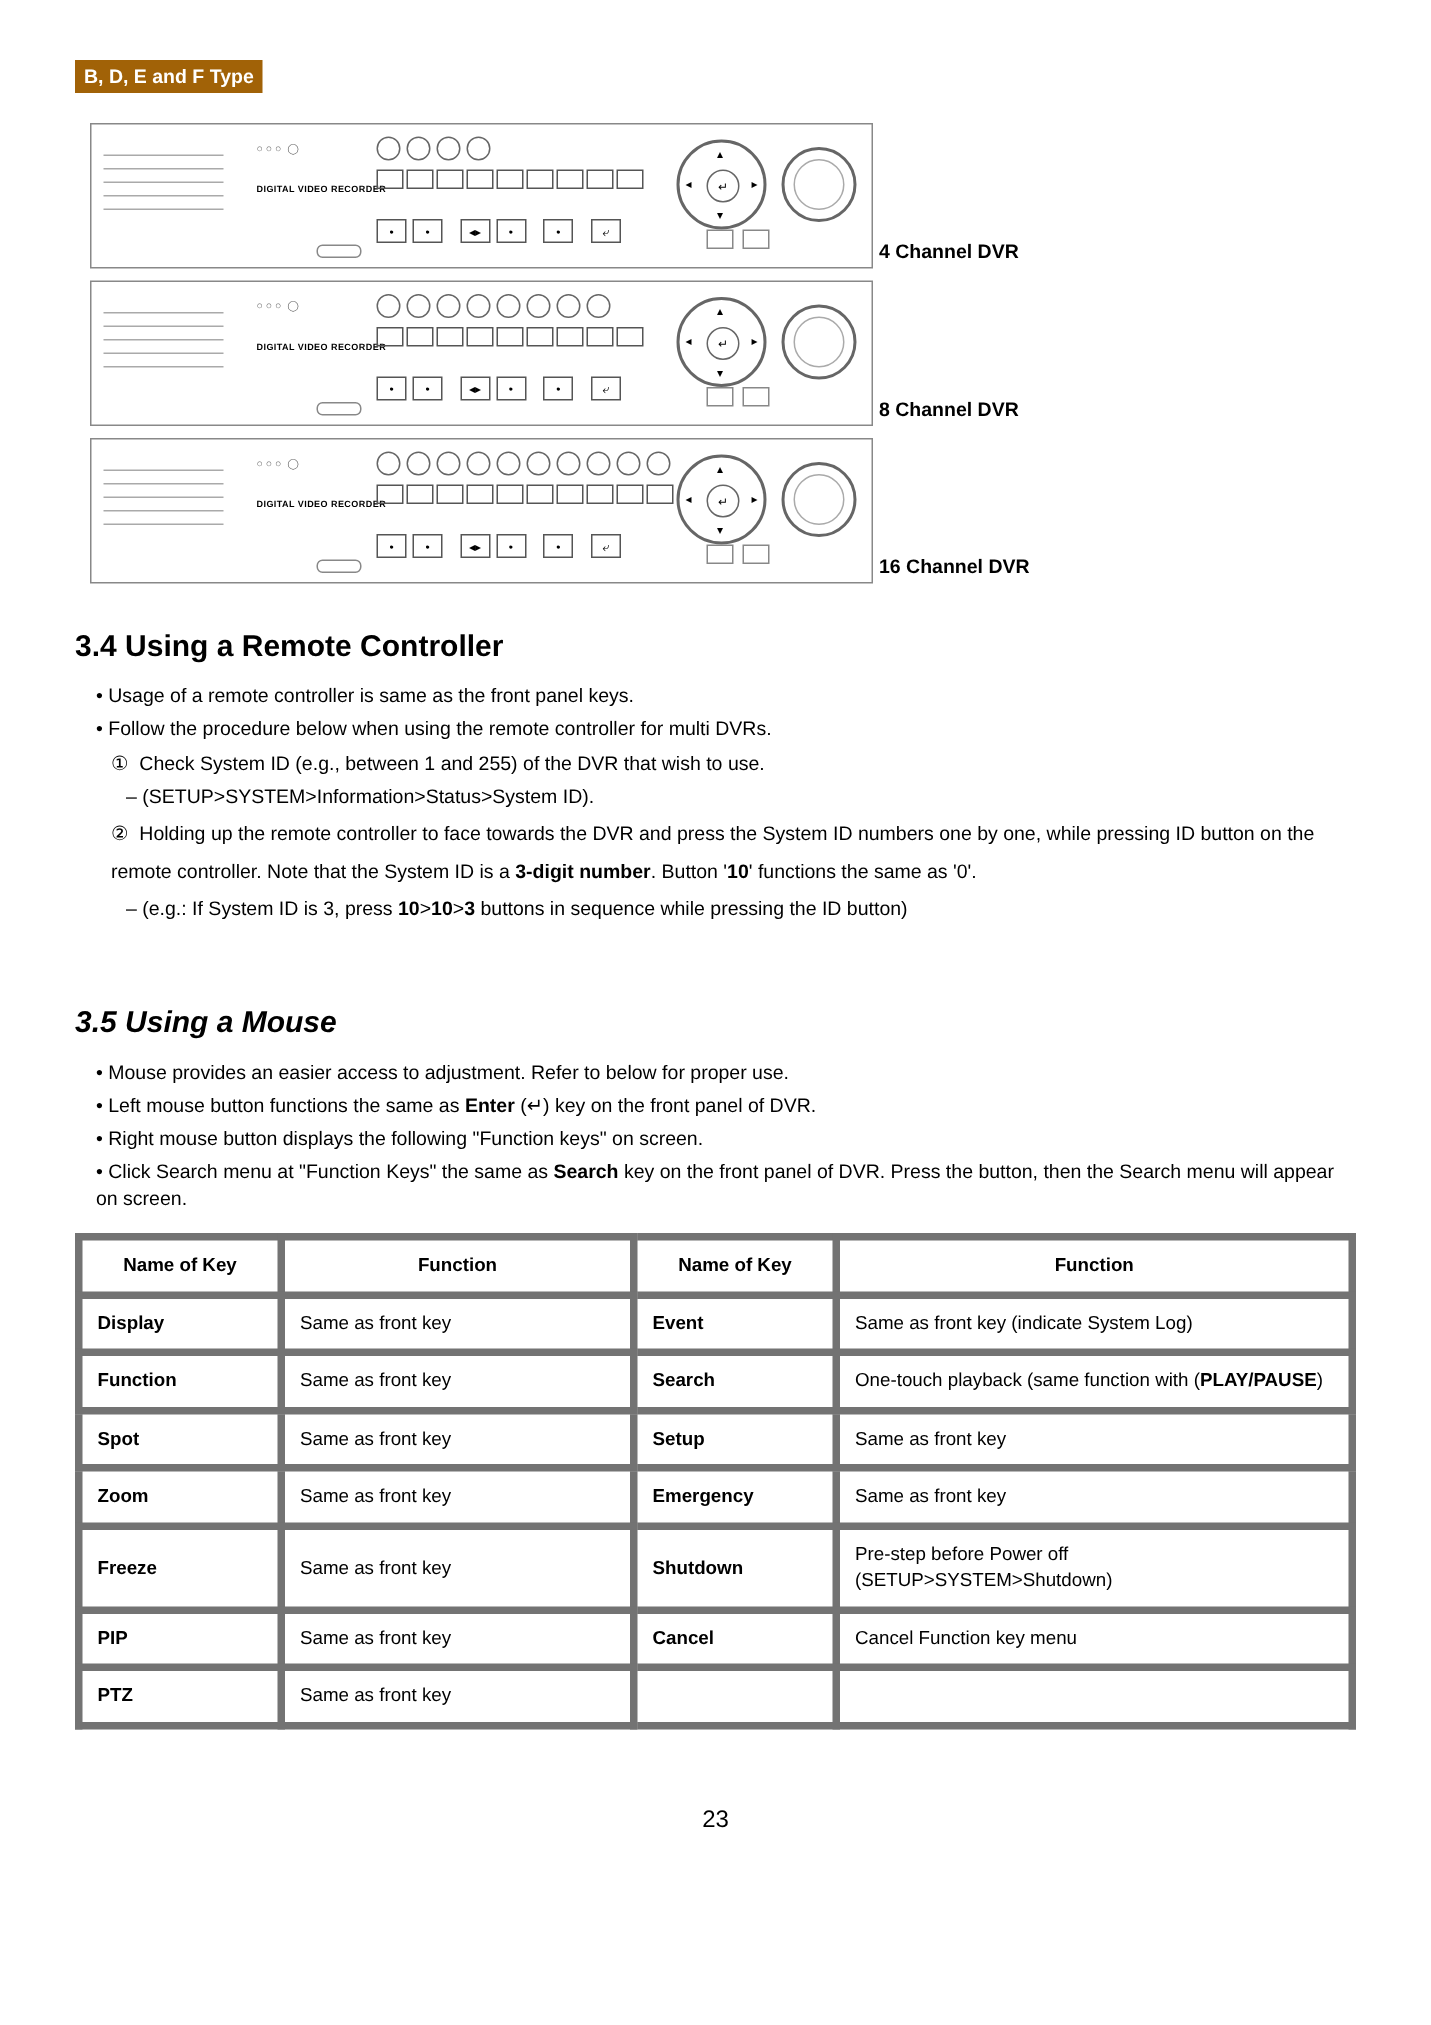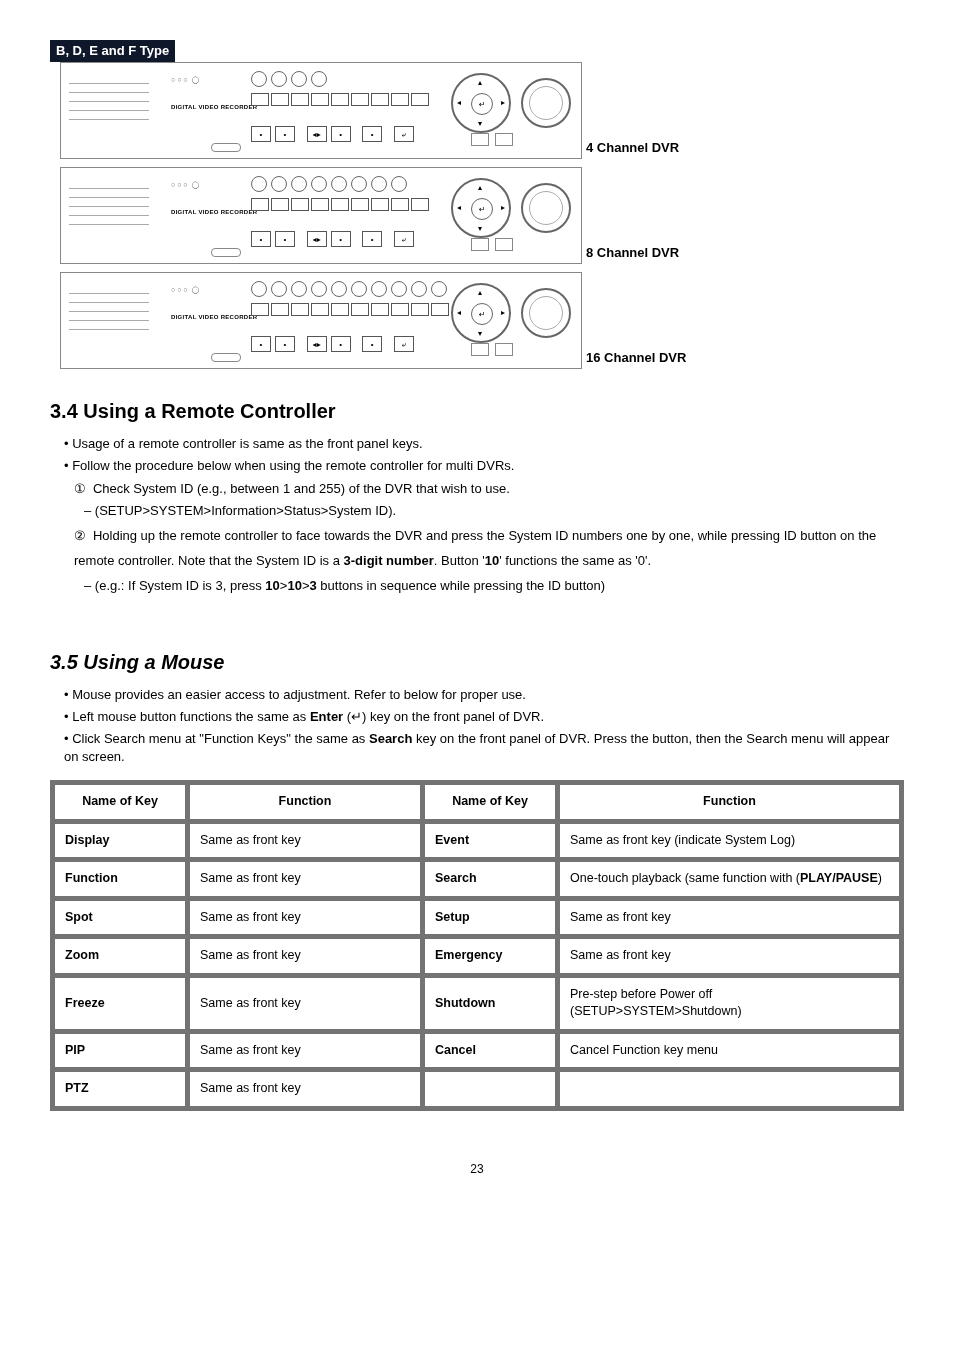--- a/index.html
+++ b/index.html
@@ -7,25 +7,26 @@
     font-size: 13px;
     color: #000;
     margin: 0;
     padding: 40px 50px 30px 50px;
     width: 954px;
     box-sizing: border-box;
     line-height: 1.4;
   }
   .type-header {
     display: inline-block;
-    background: #0f172a;
+    background: #a16207;
     color: #fff;
     font-weight: bold;
     padding: 2px 6px;
     font-size: 13px;
+    margin-bottom: 20px;
   }
   .panel-block {
     margin-left: 10px;
     margin-bottom: 8px;
     display: flex;
     align-items: flex-end;
   }
   .panel {
     border: 1px solid #888;
     width: 520px;
@@ -103,21 +104,21 @@
     text-align: left;
     vertical-align: middle;
   }
   table.keys th {
     text-align: center;
     font-weight: bold;
   }
   table.keys td.name { font-weight: bold; width:110px;}
   table.keys td.func { width:210px; }
   table.keys td.name2 { font-weight: bold; width:110px;}
-  .page-num { text-align:center; font-size:12px; margin-top:50px;}
+  .page-num { text-align:center; font-size:16px; margin-top:50px;}
   .just { text-align: justify; }
 </style>
 </head>
 <body>
 
 
 
 <div class="type-header">B, D, E and F Type</div>
 
 
@@ -296,20 +297,21 @@
 <div class="sub2">
   <span>– (e.g.: If System ID is 3, press </span><b>10</b><span>&gt;</span><b>10</b><span>&gt;</span><b>3</b><span> buttons in sequence while pressing the ID button)</span>
 </div>
 
 <h2 class="section" style="margin-top:52px;font-style:italic;">3.5  Using a Mouse</h2>
 <ul class="bullets">
   <li>Mouse provides an easier access to adjustment. Refer to below for proper use.</li>
   <li>
     <span>Left mouse button functions the same as </span><b>Enter</b><span> (↵) key on the front panel of DVR.</span>
   </li>
+  <li>Right mouse button displays the following "Function keys" on screen.</li>
   <li>
     <span>Click Search menu at "Function Keys" the same as </span><b>Search</b><span> key on the front panel of DVR. Press the button, then the Search menu will appear on screen.</span>
   </li>
 </ul>
 
 <table class="keys">
   <tbody>
       <tr>
     <th>Name of Key</th>
     <th>Function</th>

